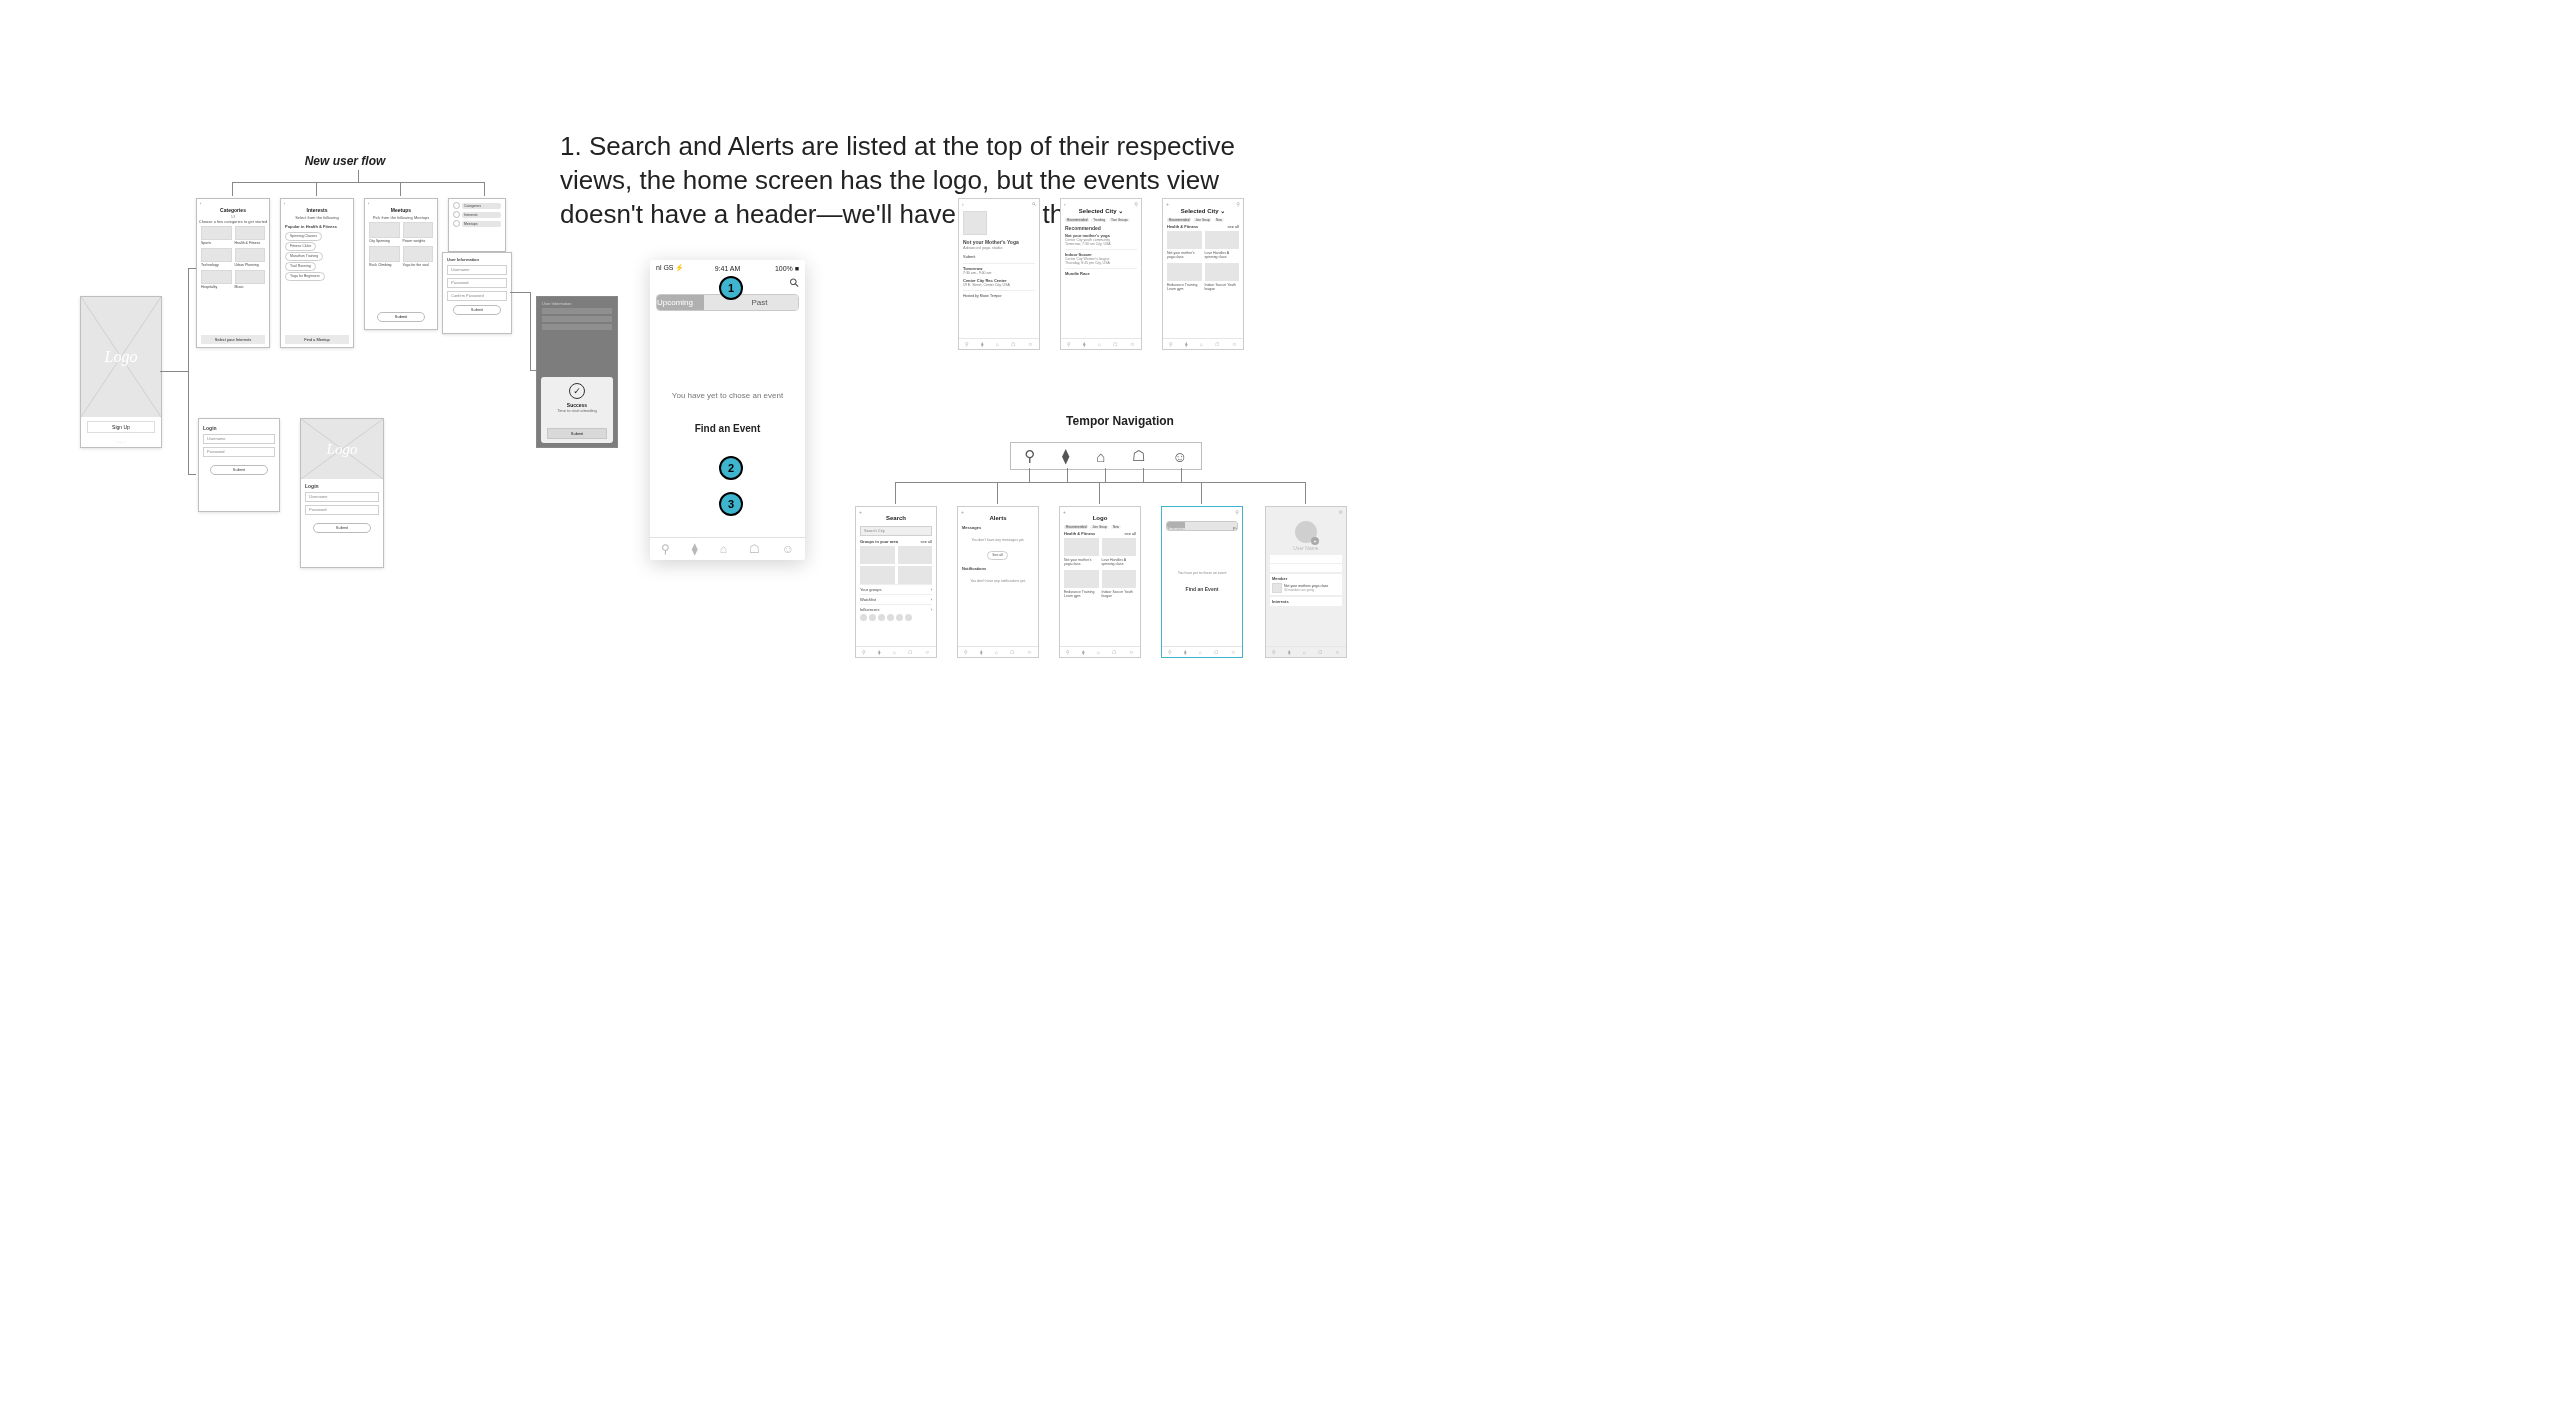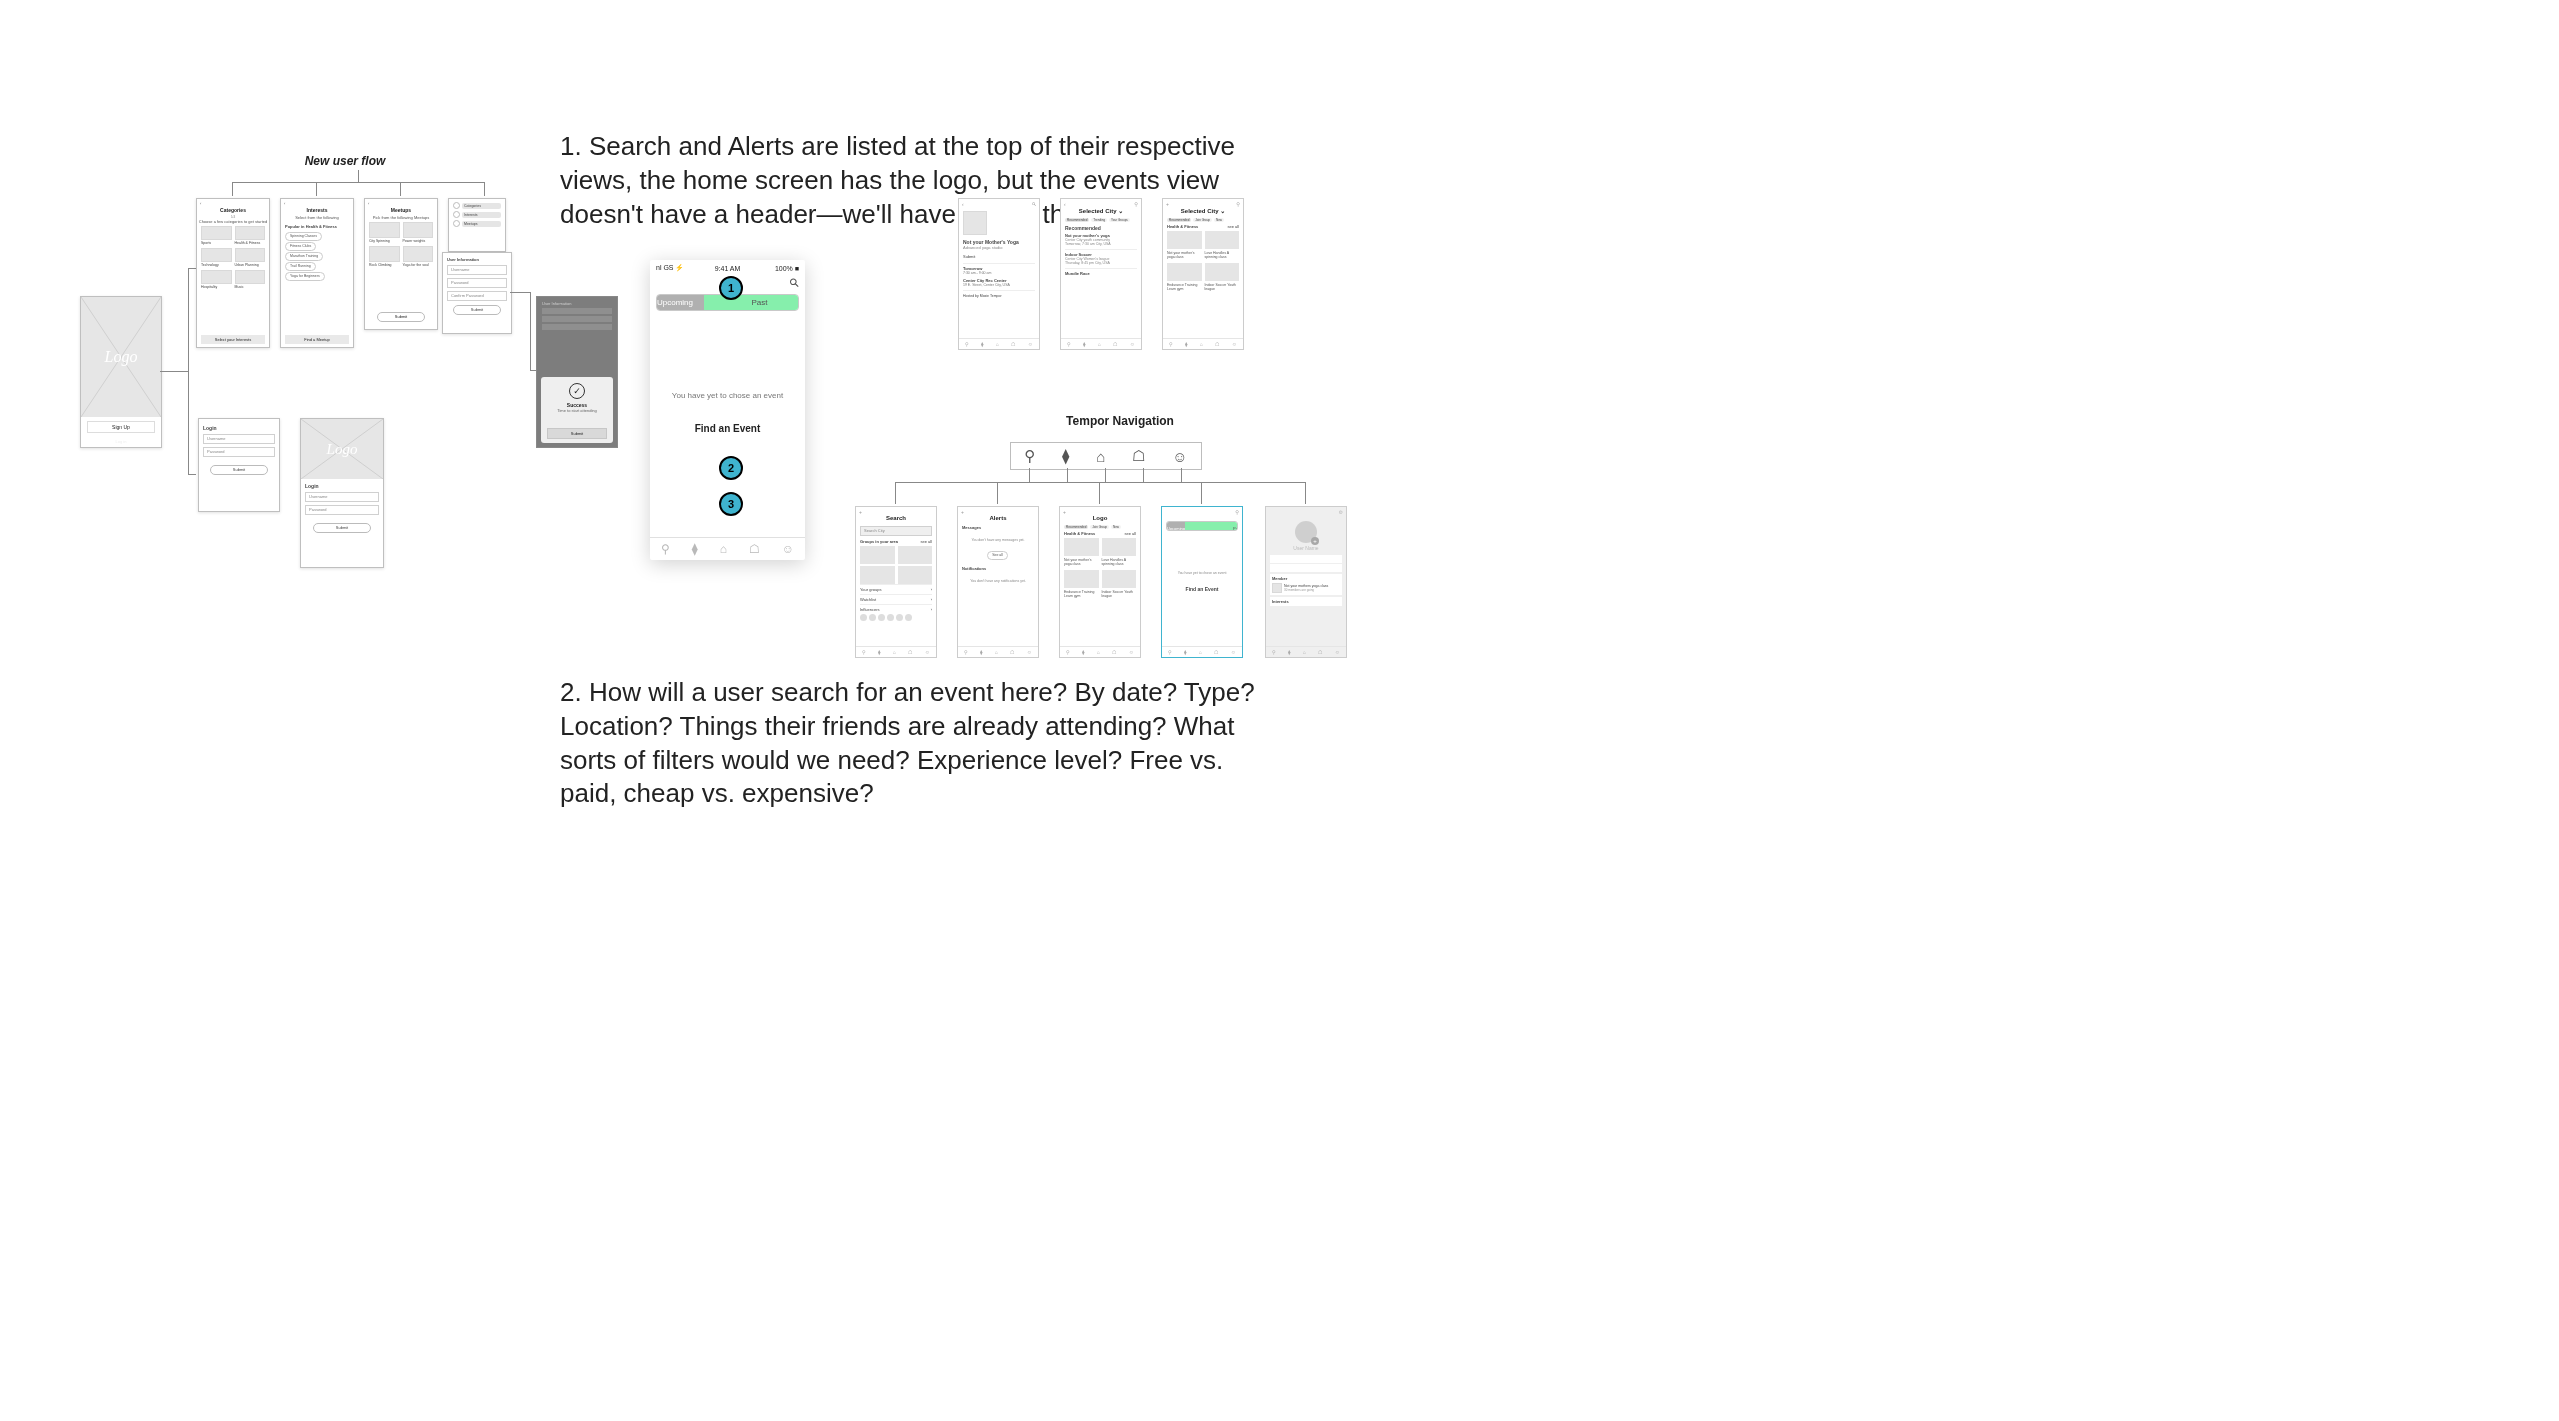--- a/index.html
+++ b/index.html
@@ -30,21 +30,21 @@
   .logo-tile{background:#e6e6e6;color:#fff;display:flex;align-items:center;justify-content:center;font-family:Georgia,serif;font-style:italic;}
   .logo-tile svg{position:absolute;inset:0;width:100%;height:100%;}
 
   
   .bigphone{width:155px;height:300px;background:#fff;box-shadow:0 4px 20px rgba(0,0,0,.18);border-radius:2px;}
   .bigphone .status{display:flex;justify-content:space-between;align-items:center;font-size:7px;padding:4px 6px 0 6px;}
   .bigphone .status .center{position:absolute;left:0;right:0;text-align:center;}
   .seg{display:flex;margin:8px 6px 0 6px;border:1px solid #c9c9c9;border-radius:4px;overflow:hidden;font-size:8px;}
   .seg div{flex:1;text-align:left;padding:3px 0;}
   .seg .on{background:#b0b0b0;color:#fff;}
-  .seg .off{background:#86efac;color:#555;padding-left:48px;}
+  .seg .off{background:#e5e5e5;color:#555;padding-left:48px;}
   .bigphone .msg{font-size:8px;color:#777;text-align:center;margin-top:80px;line-height:1.3;}
   .bigphone .cta{font-size:10px;font-weight:700;text-align:center;margin-top:22px;}
   .bigphone .tabbar{position:absolute;left:0;right:0;bottom:0;height:22px;border-top:1px solid #e0e0e0;display:flex;justify-content:space-around;align-items:center;color:#b9b9b9;font-size:12px;}
 
   
   .badge{width:20px;height:20px;border-radius:50%;background:#3fb4cf;border:2px solid #000;display:flex;align-items:center;justify-content:center;font-size:11px;font-weight:700;color:#000;position:absolute;}
 
   
   .darkphone{width:80px;height:150px;background:#7d7d7d;border:1px solid #888;position:absolute;}
   .darkphone .sheet{position:absolute;left:4px;right:4px;bottom:4px;top:80px;background:#efefef;border-radius:3px;display:flex;flex-direction:column;align-items:center;justify-content:flex-start;padding-top:6px;}
@@ -76,21 +76,20 @@
   .mini-caps div{flex:1;}
 
   .field{border:1px solid #d0d0d0;height:8px;margin:3px 0;font-size:4px;line-height:8px;padding-left:3px;color:#888;}
   .chip{display:inline-block;border:1px solid #ccc;border-radius:6px;padding:0 4px;height:7px;line-height:7px;font-size:3.5px;margin:1px 1px 0 0;color:#555;}
 </style>
 </head>
 <body>
 <div class="canvas">
 
 <div class="abs anno" style="left:560px;top:130px;">1. Search and Alerts are listed at the top of their respective views, the home screen has the logo, but the events view doesn't have a header—we'll have to add this.</div>
-<div class="abs anno" style="left:560px;top:676px;">2. How will a user search for an event here? By date? Type? Location? Things their friends are already attending? What sorts of filters would we need? Experience level? Free vs. paid, cheap vs. expensive?</div>
 
 <div class="abs sect-title" style="left:285px;top:154px;width:120px;font-style:italic;">New user flow</div>
 
 <div class="line vline" style="left:358px;top:170px;height:12px;"></div>
 <div class="line hline" style="left:232px;top:182px;width:252px;"></div>
 <div class="line vline" style="left:232px;top:182px;height:14px;"></div>
 <div class="line vline" style="left:316px;top:182px;height:14px;"></div>
 <div class="line vline" style="left:400px;top:182px;height:14px;"></div>
 <div class="line vline" style="left:484px;top:182px;height:14px;"></div>
 

